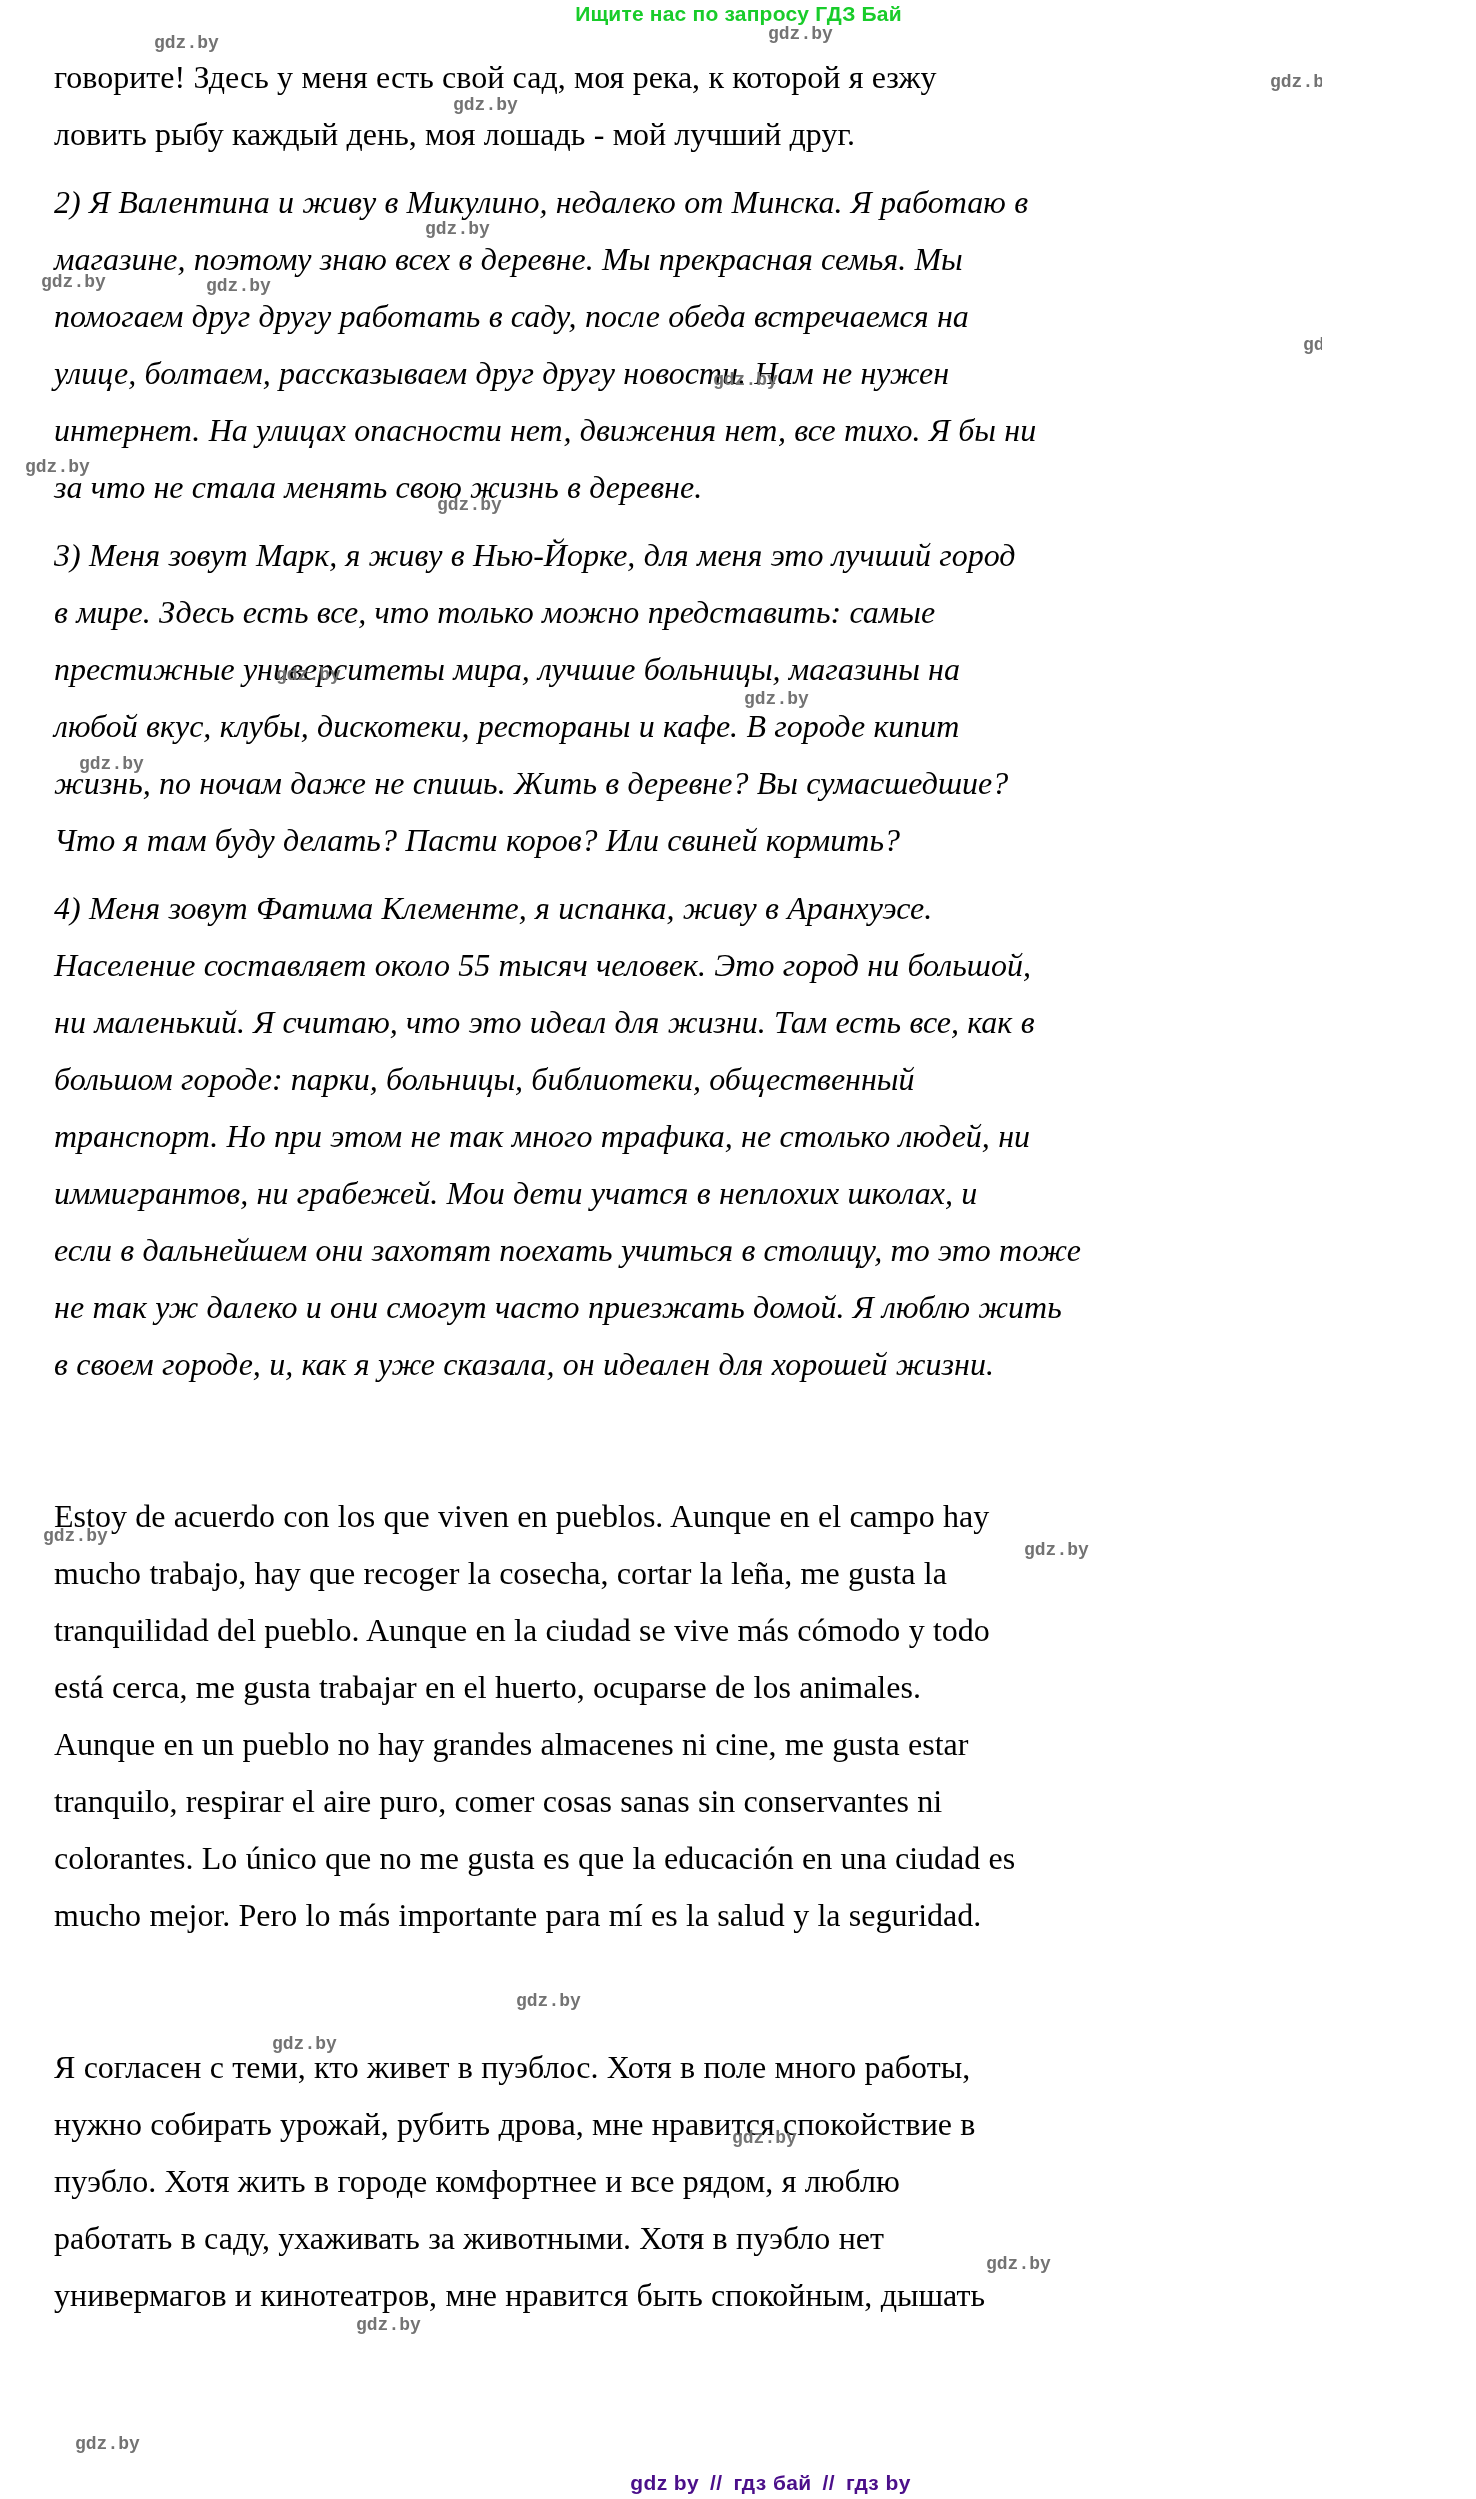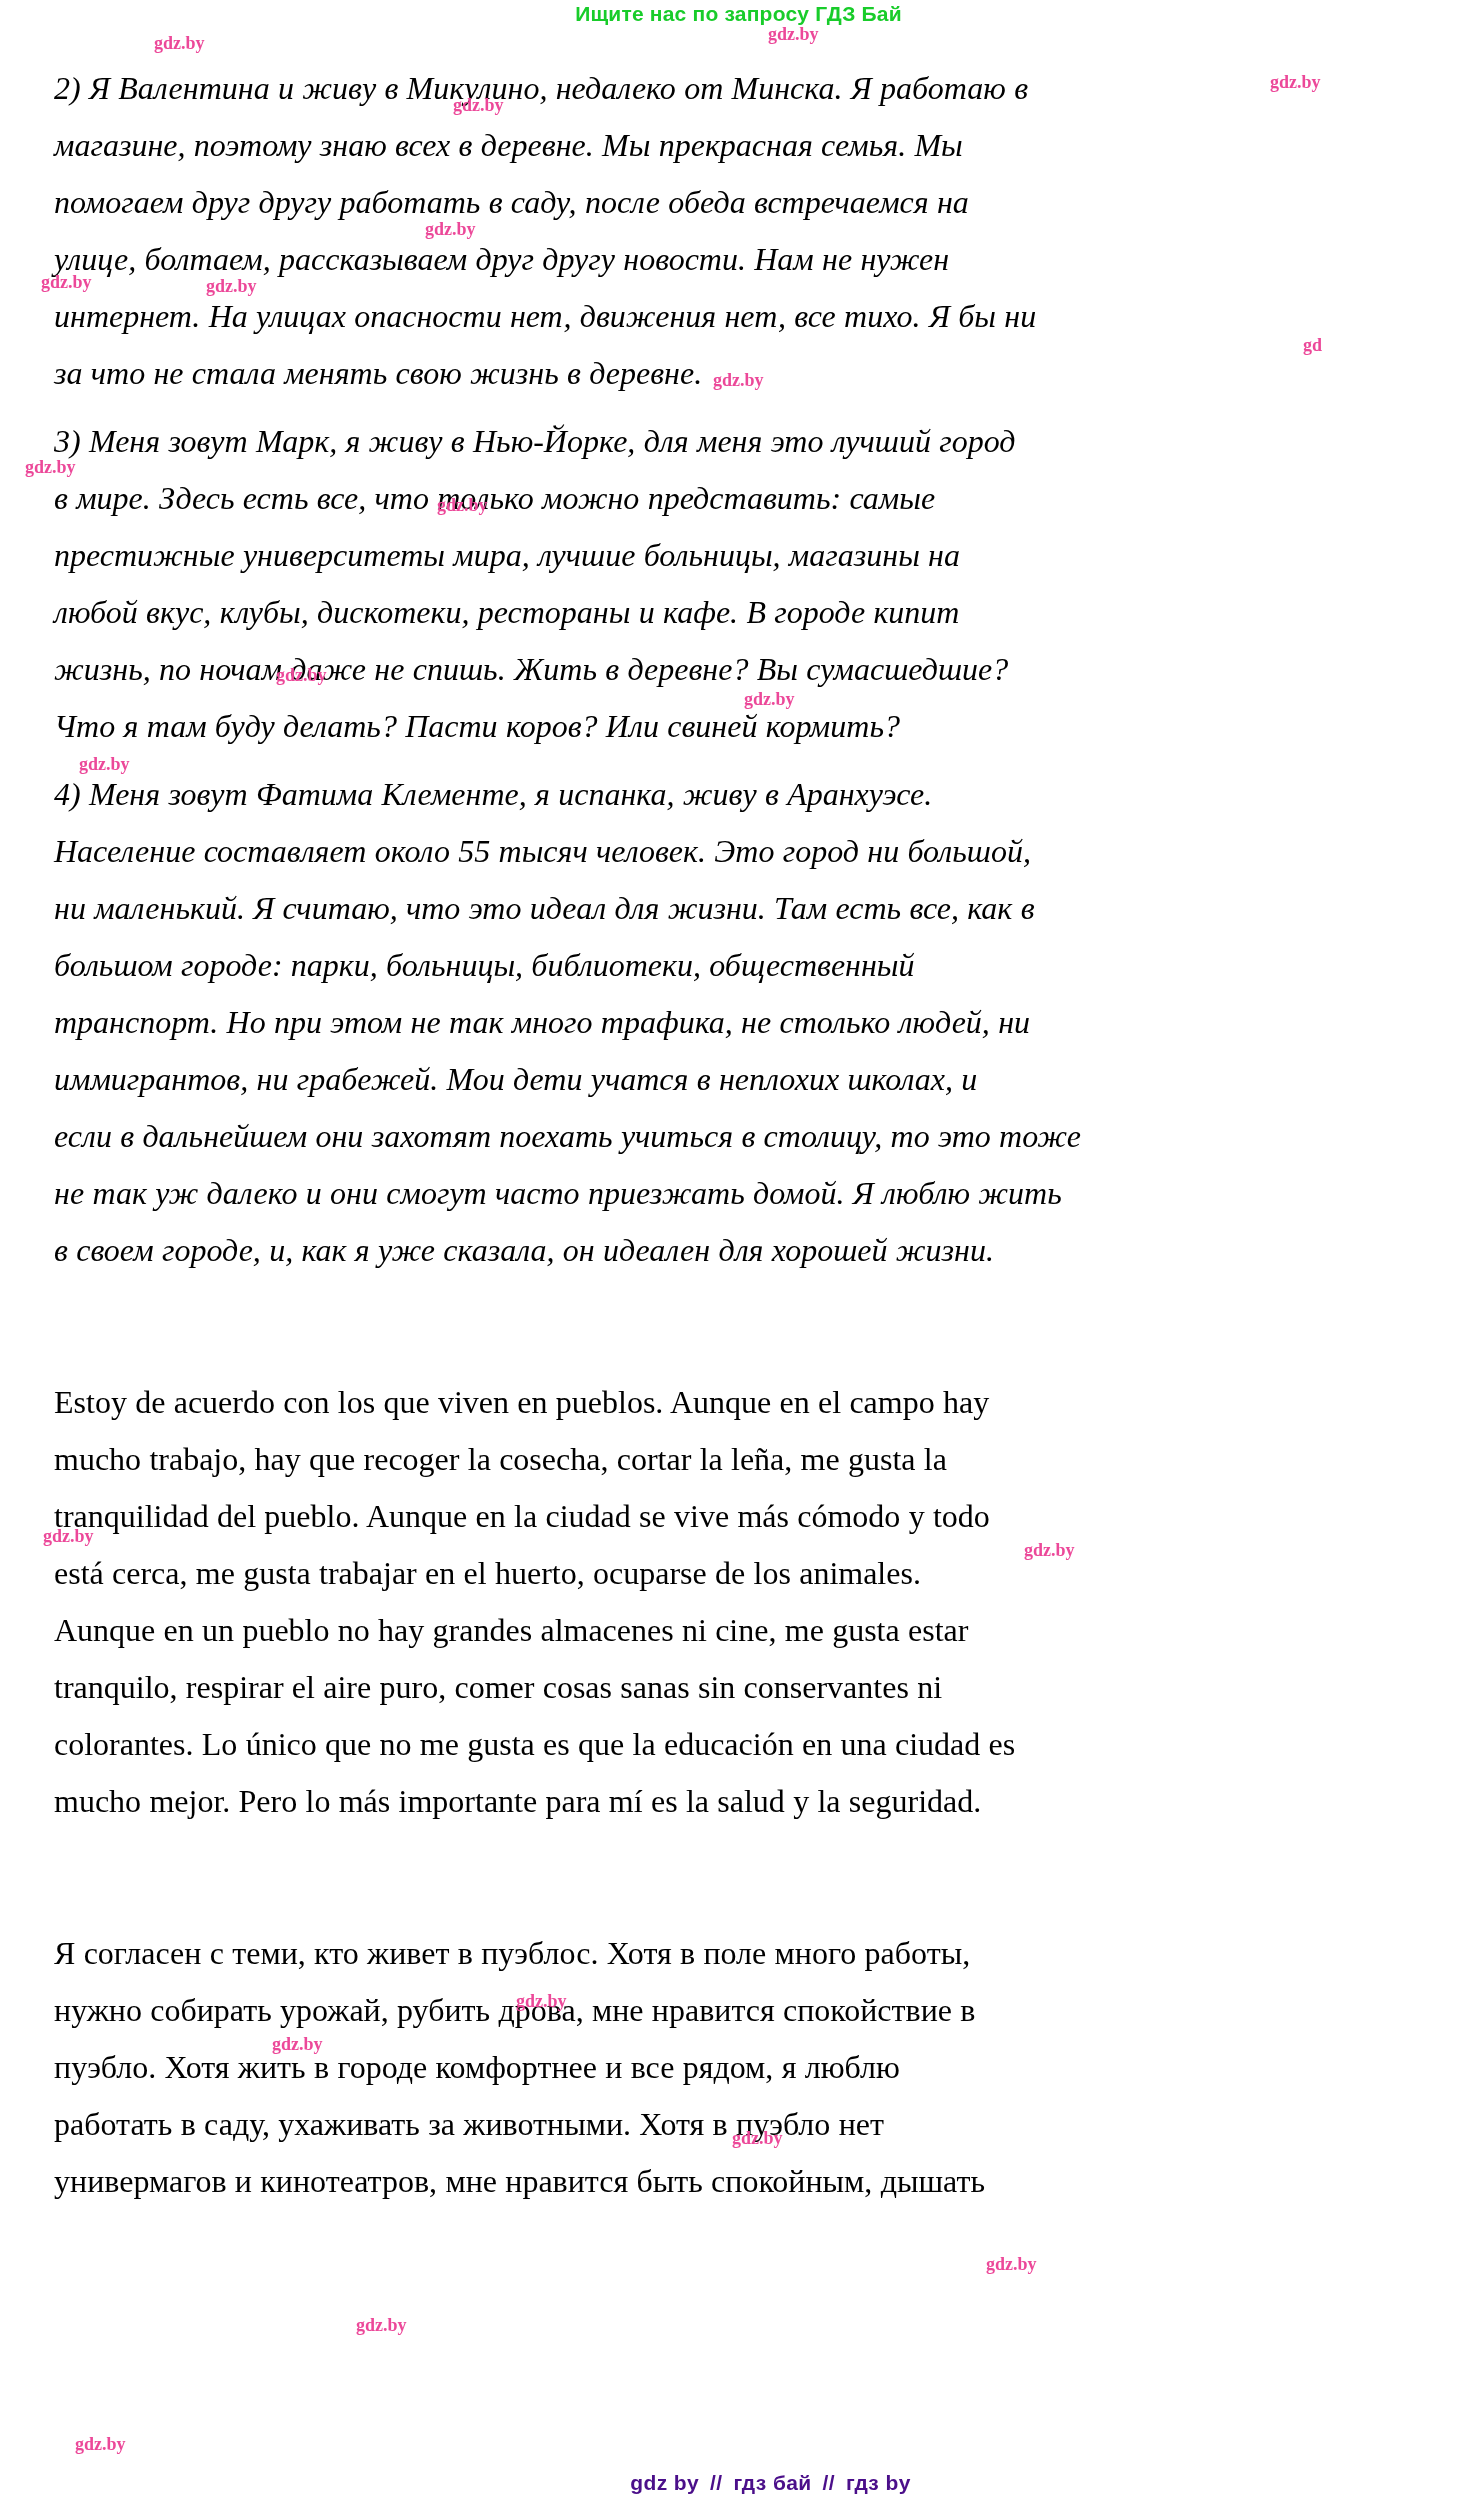--- a/index.html
+++ b/index.html
@@ -63,37 +63,39 @@
     margin: 0;
     white-space: pre-wrap;
     word-spacing: 0.3px;
   }
   .para.gap-before { margin-top: 11px; font-style: italic; }
   .block-gap-xl { height: 95px; }
 
   
   .wm {
     position: absolute;
-    font-family: Liberation Serif, serif;
+    font-family: Liberation Mono, monospace;
     font-size: 18px;
     font-weight: 700;
-    color: #ec4899;
+    color: #737373;
     white-space: nowrap;
     pointer-events: none;
   }
 </style>
 </head>
 <body>
 
 <div id="page">
 
   <div class="promo-banner" style="color: rgb(24, 204, 42);">Ищите нас по запросу ГДЗ Бай</div>
 
   <div class="text-body">
 
+    <p class="para">говорите! Здесь у меня есть свой сад, моя река, к которой я езжу
+ловить рыбу каждый день, моя лошадь - мой лучший друг.</p>
 
     <p class="para gap-before">2) Я Валентина и живу в Микулино, недалеко от Минска. Я работаю в
 магазине, поэтому знаю всех в деревне. Мы прекрасная семья. Мы
 помогаем друг другу работать в саду, после обеда встречаемся на
 улице, болтаем, рассказываем друг другу новости. Нам не нужен
 интернет. На улицах опасности нет, движения нет, все тихо. Я бы ни
 за что не стала менять свою жизнь в деревне.</p>
 
     <p class="para gap-before">3) Меня зовут Марк, я живу в Нью-Йорке, для меня это лучший город
 в мире. Здесь есть все, что только можно представить: самые

